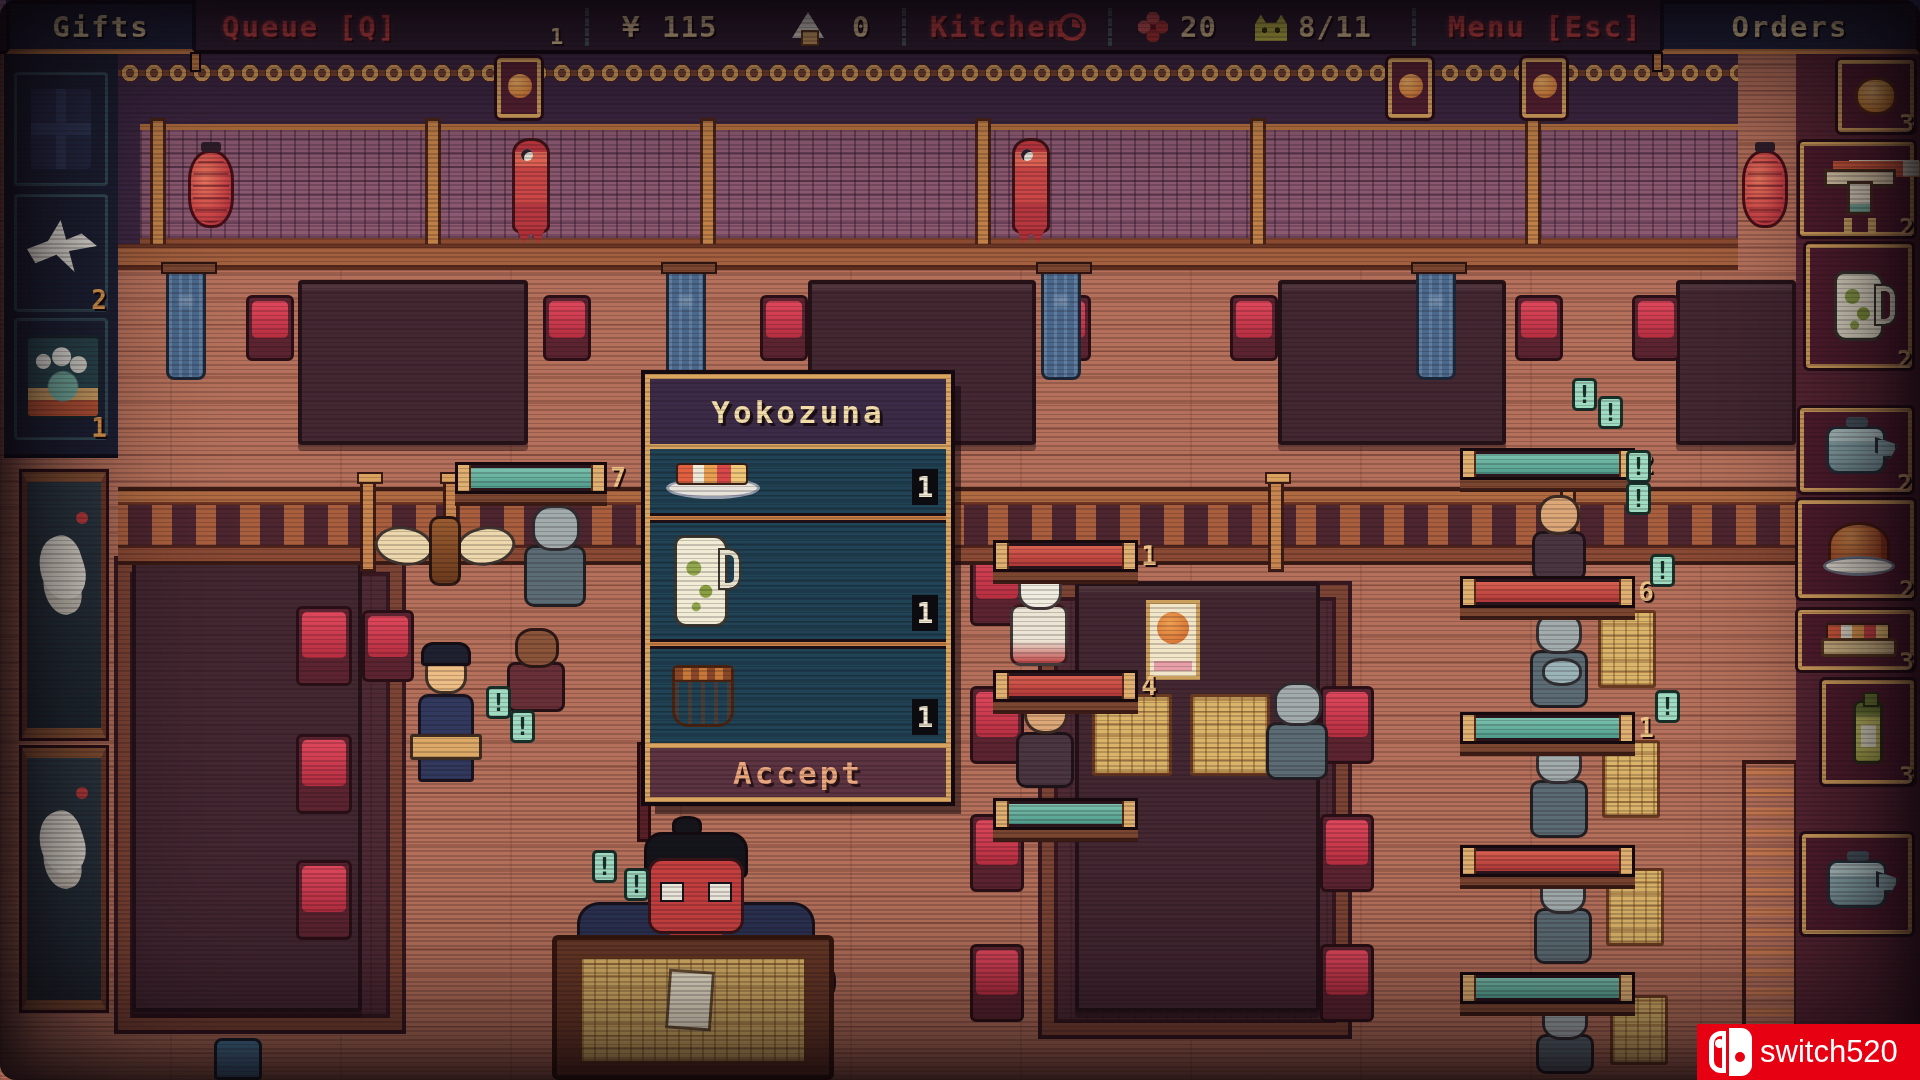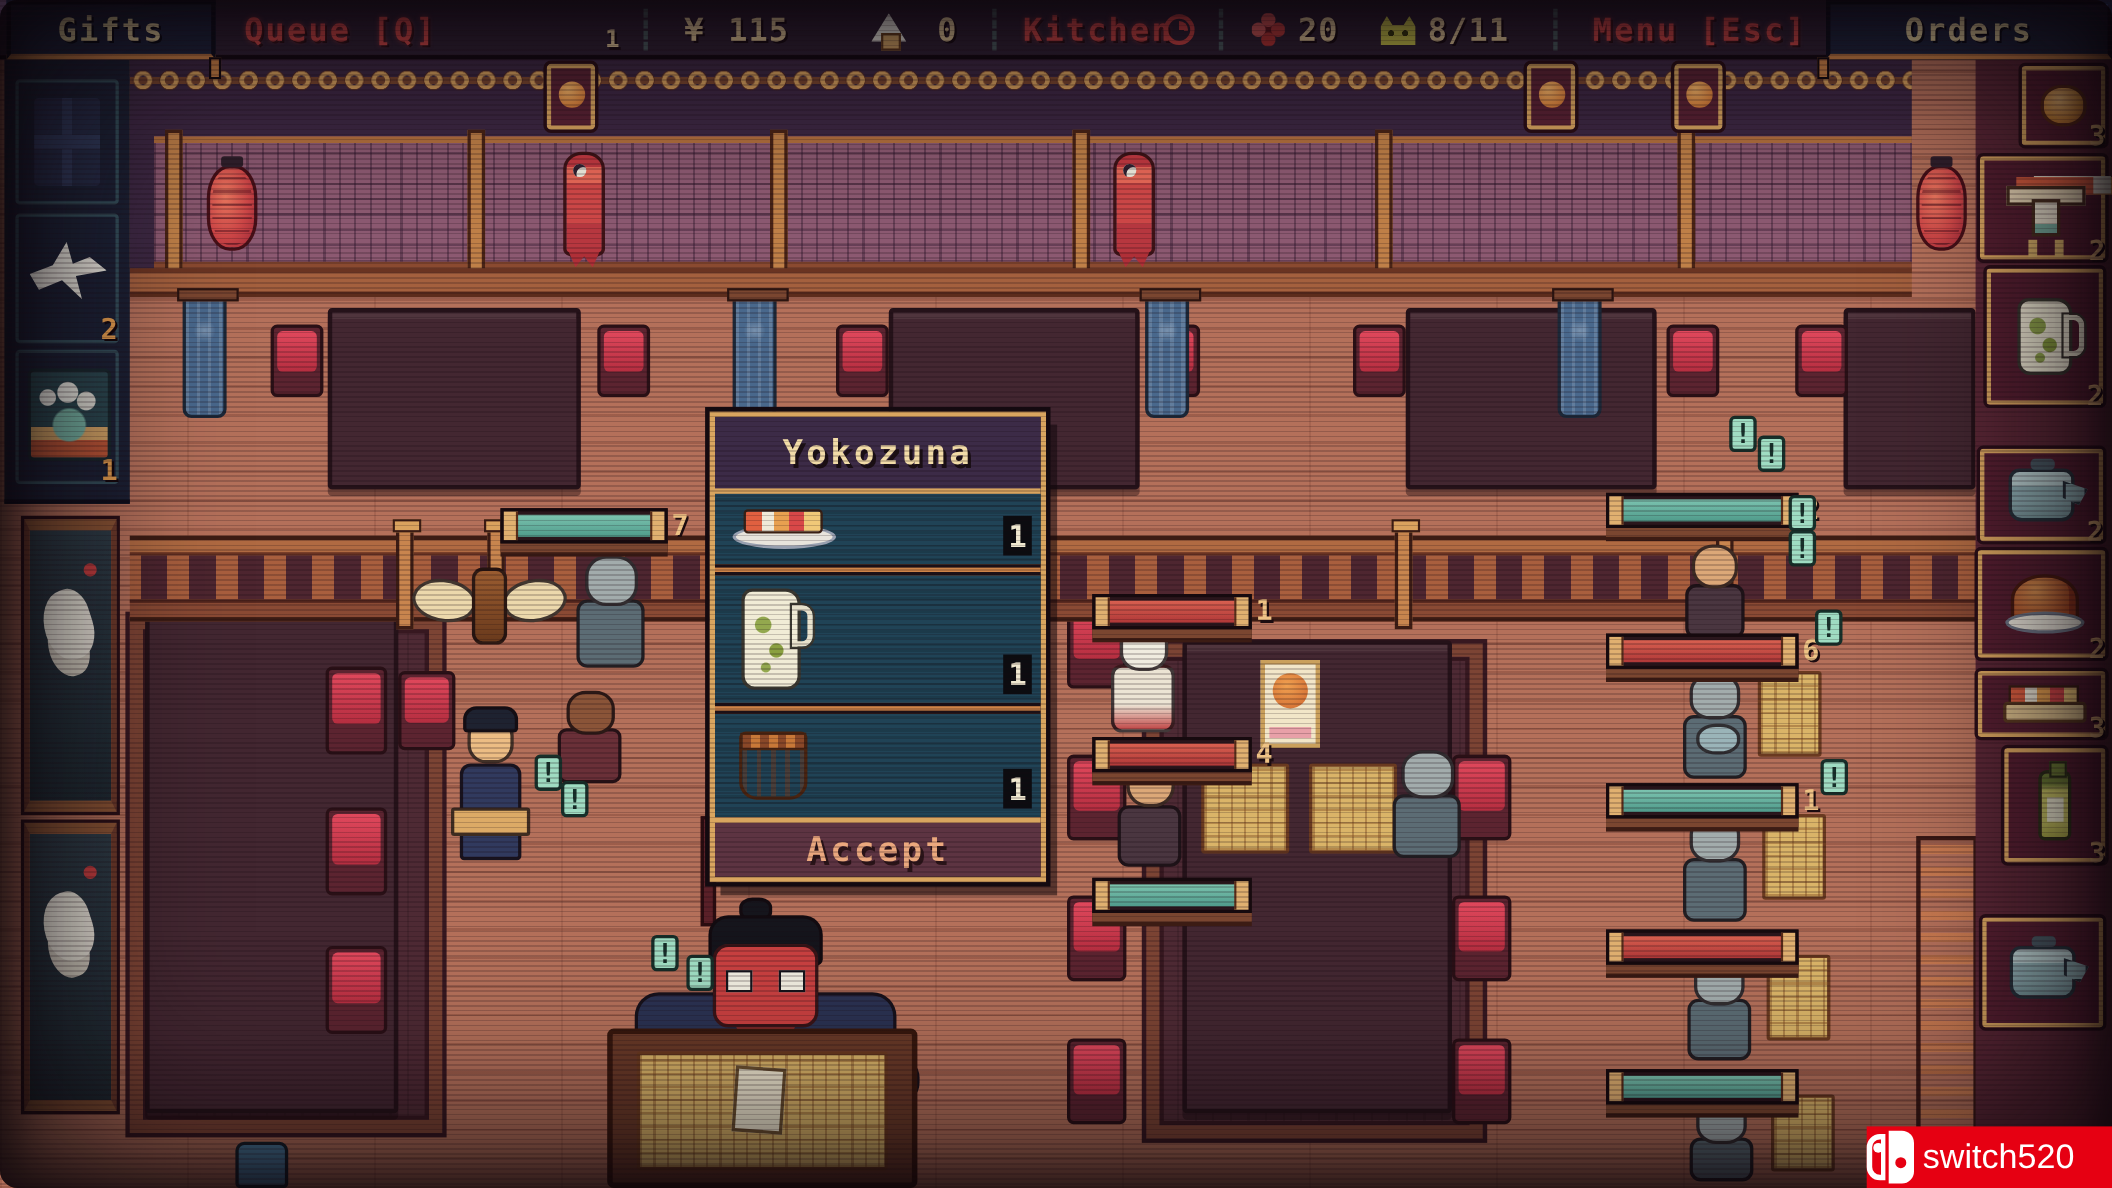--- a/index.html
+++ b/index.html
@@ -136,21 +136,21 @@
 .ic-pot::before{content:'';position:absolute;left:-2px;top:-2px;right:-2px;height:12px;background:repeating-linear-gradient(90deg,#8a4828 0 8px,#c87838 8px 16px);border:2px solid #4a2410}
 
 #dialog{left:645px;top:374px;width:306px;background:#140a10;border:5px solid #d9a55f;outline:4px solid #140a10;z-index:40;box-shadow:10px 12px 0 rgba(16,7,11,.55)}
 #dlg-title{height:70px;background:#3c2b47;border-bottom:5px solid #d9a55f;color:#f2dca8;font-size:31px;letter-spacing:3px;display:flex;align-items:center;justify-content:center;text-shadow:3px 3px 0 #1a0f14}
 #dlg-body{background:#204356;background-image:repeating-linear-gradient(0deg,rgba(0,0,0,.14) 0 2px,transparent 2px 6px)}
 .dlg-row{position:relative;display:flex;align-items:center}
 .dlg-div{height:10px;background:#cf8448;border-top:3px solid #1c1016;border-bottom:3px solid #1c1016}
 .dlg-qty{position:absolute;right:8px;bottom:8px;width:26px;height:36px;background:#0c0c10;color:#f0e8d0;font-size:28px;display:flex;align-items:center;justify-content:center}
 #dlg-accept{height:54px;background:#5d3442;border-top:5px solid #d9a55f;color:#eba87e;font-size:31px;letter-spacing:3px;display:flex;align-items:center;justify-content:center;text-shadow:3px 3px 0 #2a1418;cursor:pointer}
 
-#watermark{left:1697px;top:1024px;width:223px;height:56px;background:#e60012;display:flex;align-items:center;z-index:95}
+#watermark{left:1697px;top:1024px;width:223px;height:56px;background:#e60012;display:flex;align-items:center;padding-left:12px;z-index:95}
 .jc-l{position:relative;width:17px;height:42px;border:5px solid #fff;border-right:4px solid #fff;border-radius:12px 0 0 12px}
 .jc-l::before{content:'';position:absolute;top:3px;left:1px;width:9px;height:9px;background:#fff;border-radius:50%}
 .jc-r{position:relative;width:23px;height:48px;background:#fff;border-radius:0 11px 11px 0;margin-left:3px}
 .jc-r::before{content:'';position:absolute;top:24px;left:6px;width:10px;height:10px;background:#e60012;border-radius:50%}
 #watermark .swtext{color:#fff;font-family:"Liberation Sans",sans-serif;font-weight:normal;font-size:31px;margin-left:8px;letter-spacing:0}
 
 #scanlines{left:0;top:0;width:1920px;height:1080px;z-index:80;pointer-events:none;background:repeating-linear-gradient(180deg,rgba(22,8,16,.20) 0 1.5px,transparent 1.5px 4.5px)}
 #vignette{left:0;top:0;width:1920px;height:1080px;z-index:70;pointer-events:none;border-radius:16px;box-shadow:inset 0 0 160px 42px rgba(8,3,8,.88),inset 0 0 40px 10px rgba(8,3,8,.6)}
 </style>
 </head>

